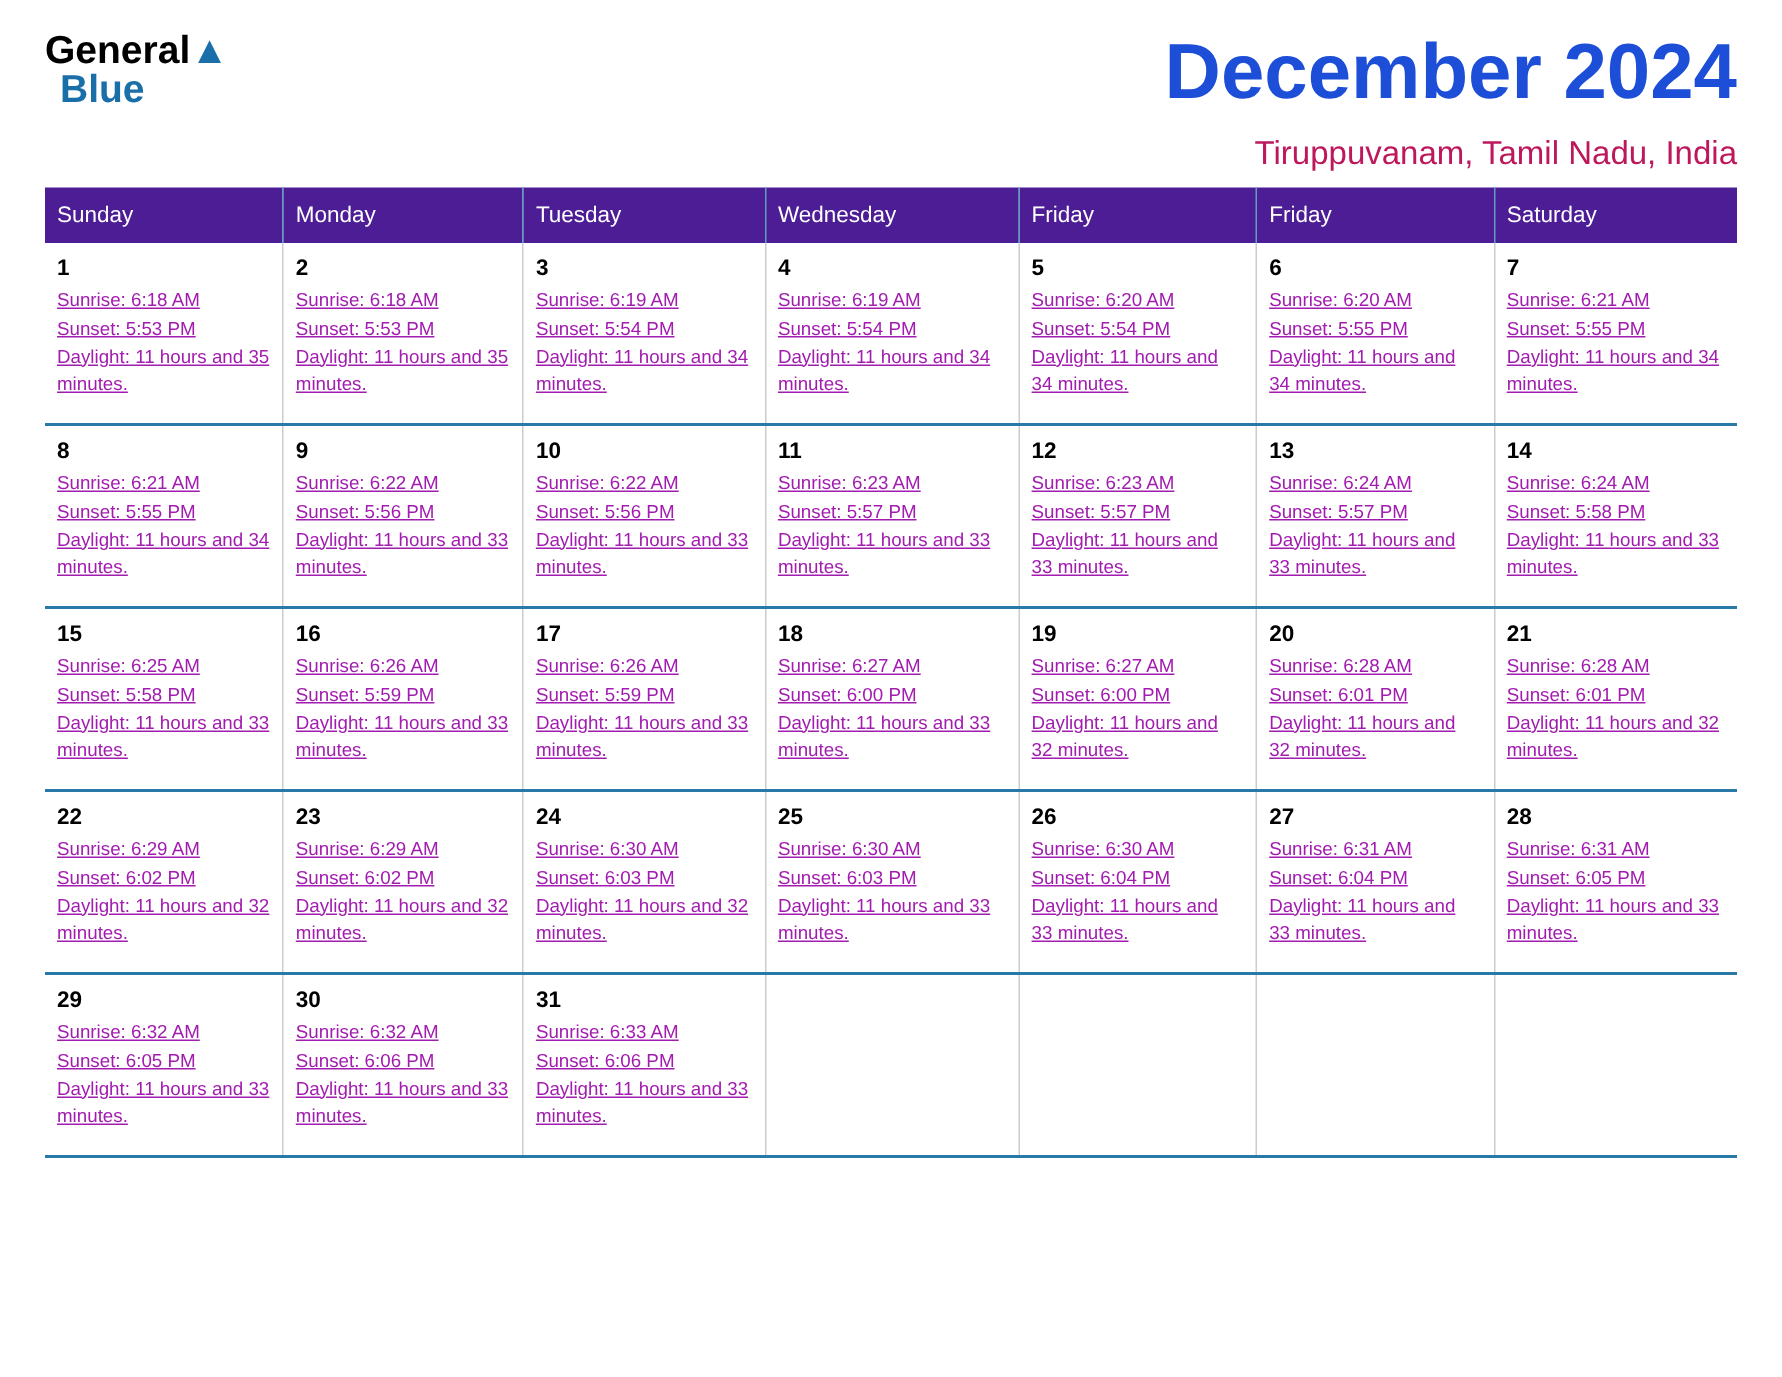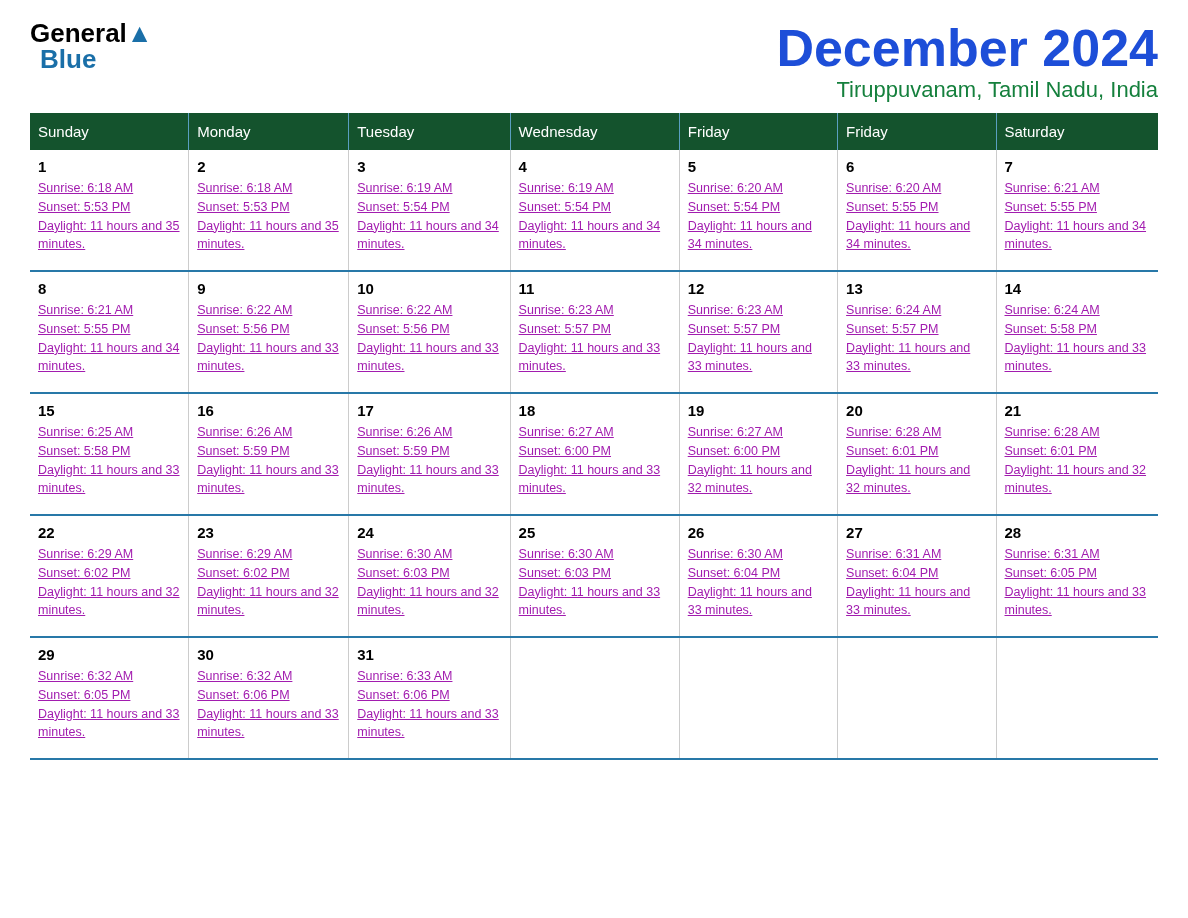--- a/index.html
+++ b/index.html
@@ -45,31 +45,31 @@
       text-align: right;
     }
     .page-title {
       font-size: 52px;
       font-weight: bold;
       color: #1d4ed8;
       line-height: 1.1;
     }
     .subtitle {
       font-size: 22px;
-      color: #15803d;
-      margin-top: 0;
+      color: #be185d;
+      margin-top: 12px;
     }
     table {
       width: 100%;
       border-collapse: collapse;
       margin-top: 10px;
       font-size: 13.5px;
     }
     thead tr {
-      background-color: #14532d;
+      background-color: #4c1d95;
       color: #fff;
     }
     thead th {
       padding: 10px 8px;
       text-align: left;
       font-weight: normal;
       font-size: 15px;
       border-right: 1px solid #5a9fc0;
     }
     thead th:last-child {

